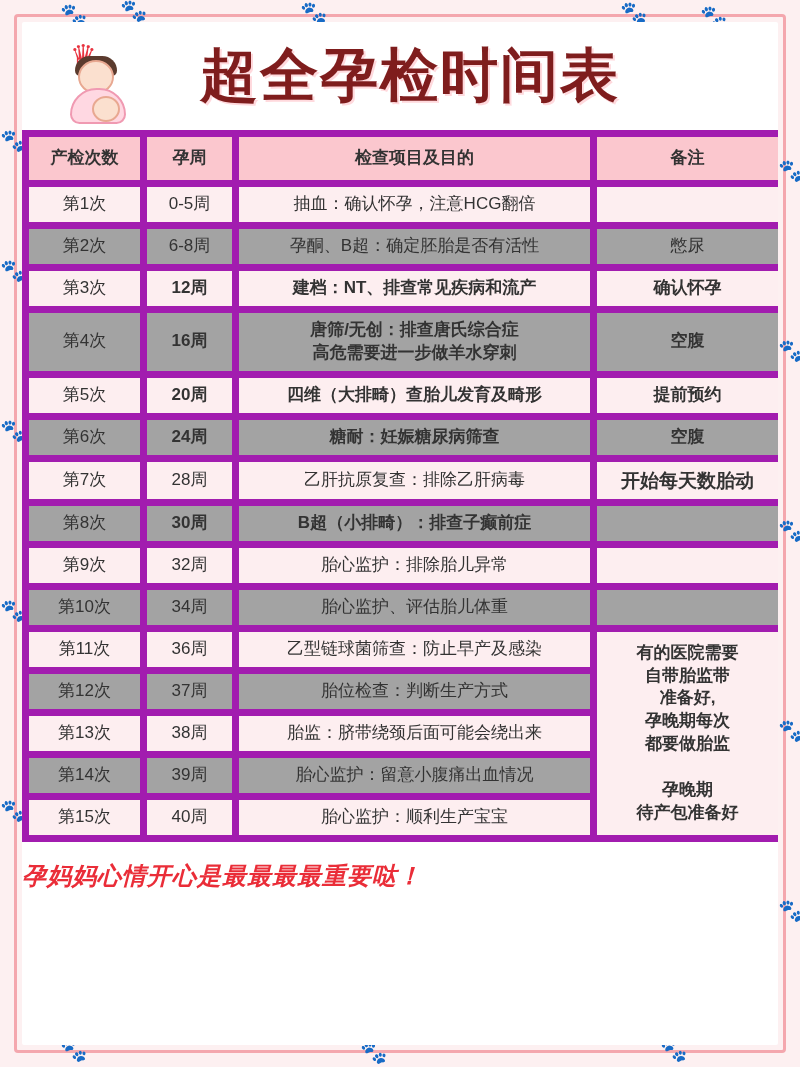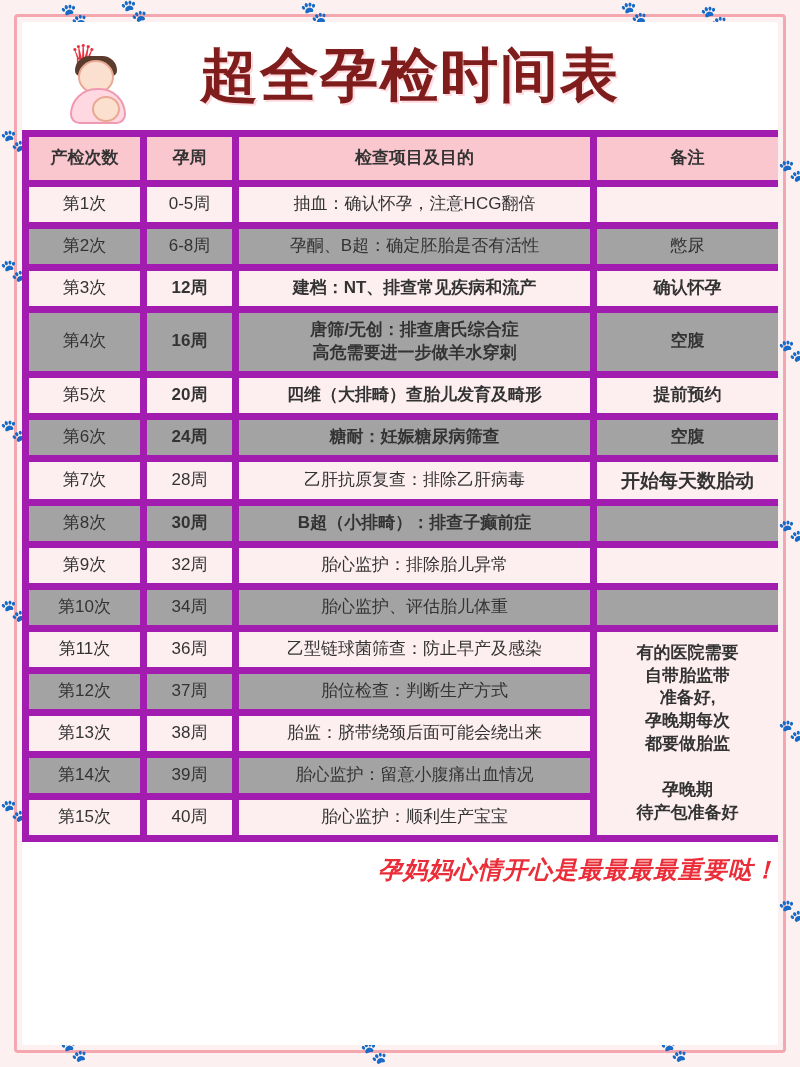--- a/index.html
+++ b/index.html
@@ -141,22 +141,22 @@
   td.note-merge {
     color: #e8333f;
     font-weight: bold;
     font-size: 16px;
     line-height: 1.5;
   }
   td.item-2line { line-height: 1.4; }
 
   
   .footer {
-    padding-top: 8px;
-    text-align: right;
+    padding-top: 14px;
+    text-align: left;
   }
   .footer div {
     color: #ea2d38;
     font-size: 24px;
     font-weight: bold;
     font-style: italic;
     line-height: 1.7;
     letter-spacing: 1px;
   }
 </style>

